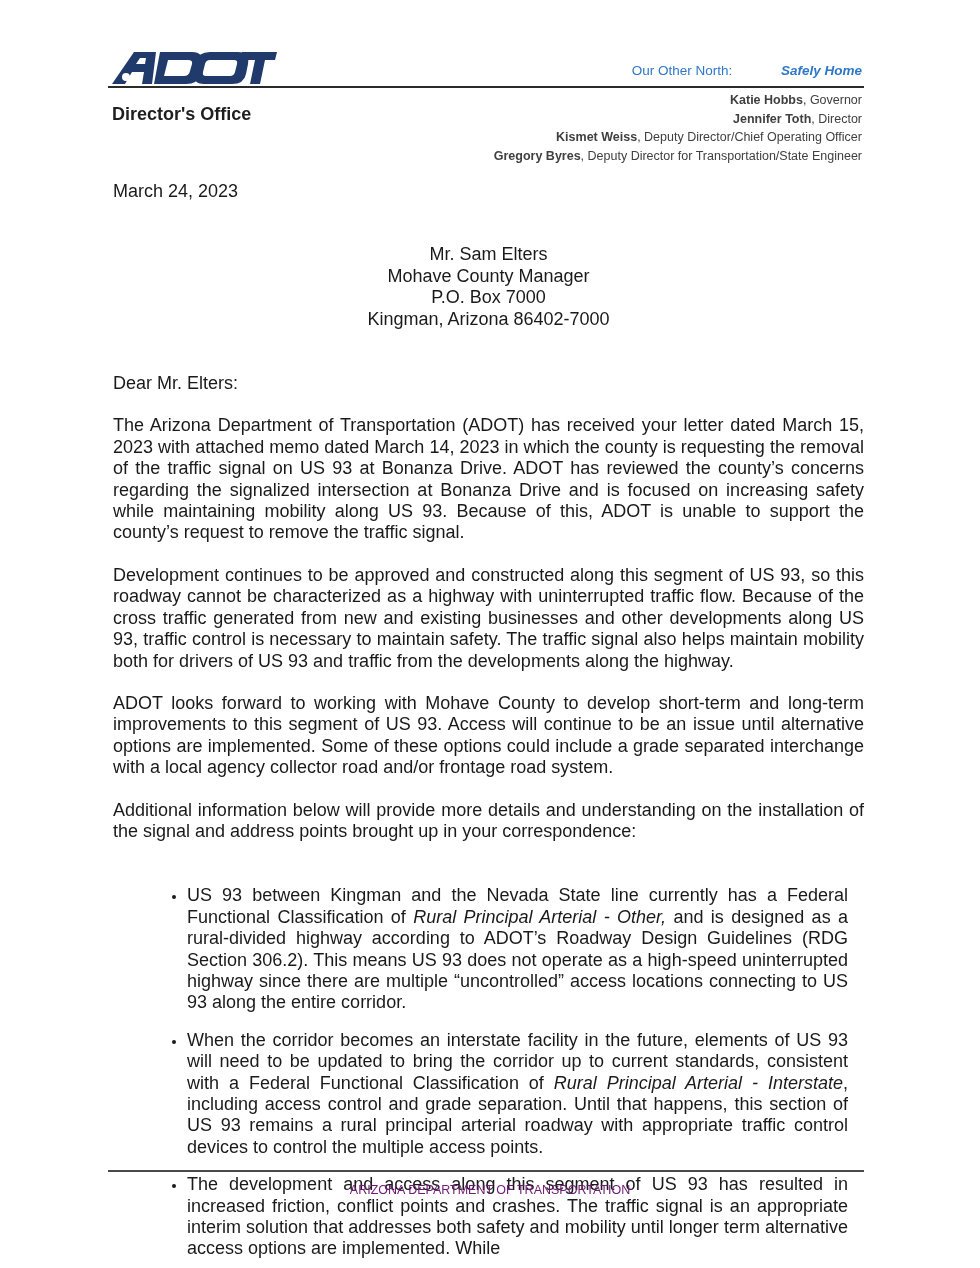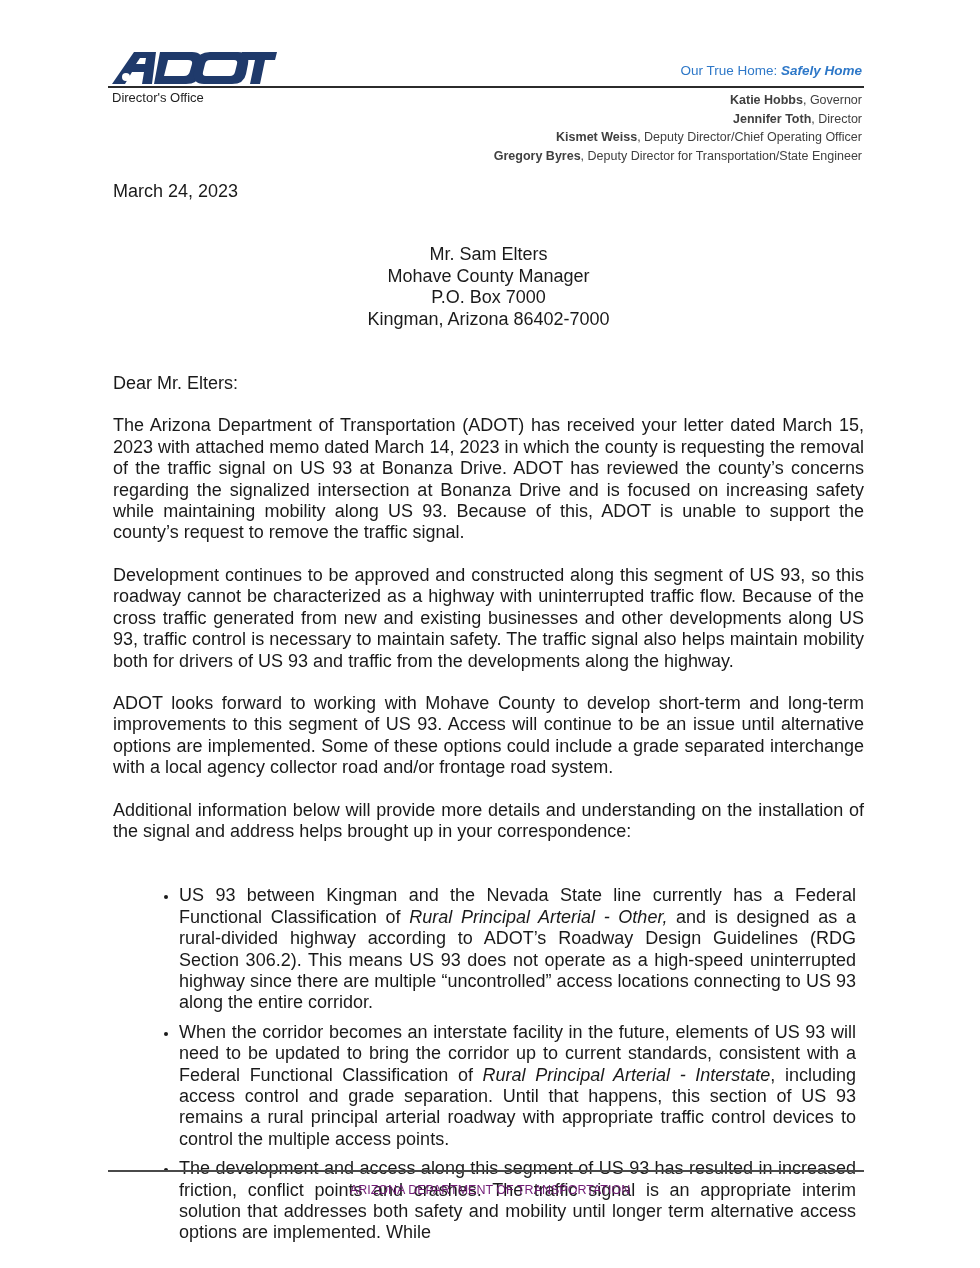--- a/index.html
+++ b/index.html
@@ -1,32 +1,32 @@
 <!DOCTYPE html>
 <html><head>
 <meta charset="utf-8">
 <style>
   html, body { margin: 0; padding: 0; background: #ffffff; }
   body { width: 980px; height: 1268px; position: relative; overflow: hidden;
          font-family: "Liberation Sans", "DejaVu Sans", sans-serif; color: #1a1a1a; }
   .logo { position: absolute; left: 112px; top: 50px; width: 165px; height: 36px; }
   .tagline { position: absolute; right: 118px; top: 63px; font-size: 13.5px; color: #2e78c8; }
-  .tagline em { font-weight: bold; }
+  .tagline em { font-weight: bold; margin-left: 45px; }
   .header-rule { position: absolute; left: 108px; right: 116px; top: 86px; height: 2px; background: #2b2b2b; }
-  .office { position: absolute; left: 112px; top: 90px; font-size: 13px; font-weight: normal; color: #1e1e1e; }
+  .office { position: absolute; left: 112px; top: 104px; font-size: 18px; font-weight: bold; color: #1e1e1e; }
   .officials { position: absolute; right: 118px; top: 91px; text-align: right; font-size: 12.5px; line-height: 18.6px; color: #404040; }
   .officials b { font-weight: bold; }
   .letter { position: absolute; left: 113px; right: 116px; top: 181px; font-size: 18px; line-height: 21.4px; }
   .letter p { margin: 0; text-align: justify; }
   .date { margin-bottom: 42px !important; }
   .addr p { text-align: center; }
   .salutation { margin-top: 43px !important; margin-bottom: 21px !important; }
   .para { margin-bottom: 21px !important; }
   ul.bullets { margin: 43px 0 0 0; padding: 0 0 0 58px; }
-  ul.bullets li { text-align: justify; margin: 8px; padding-left: 0; }
+  ul.bullets li { text-align: justify; margin: 16px; padding-left: 0; }
   ul.bullets li::marker { font-size: 14px; }
   .footer-rule { position: absolute; left: 108px; right: 116px; top: 1170px; height: 2px; background: #4a4a4a; }
   .footer { position: absolute; left: 0; right: 0; top: 1180px; text-align: center; font-size: 12.5px; line-height: 21px; color: #701a75; }
 </style>
 </head>
 <body>
 
 <svg class="logo" viewBox="0 0 165 36" xmlns="http://www.w3.org/2000/svg">
   <g fill="#1f3a6b">
 
@@ -36,21 +36,21 @@
 
     <path d="M48,2 H80 Q92,2 90,14 L88,24 Q86,34 74,34 H42 Z M56,10 L52,26 H72 Q77,26 78,21 L80,14 Q81,10 76,10 Z"></path>
 
     <path d="M98,2 H126 Q138,2 136,14 L134,24 Q132,34 120,34 H92 Q80,34 82,22 L84,12 Q86,2 98,2 Z M98,10 Q94,10 93,14 L91,22 Q90,26 94,26 H118 Q122,26 123,22 L125,14 Q126,10 122,10 Z"></path>
 
     <polygon points="130,2 165,2 163,10 153,10 148,34 138,34 143,10 128,10"></polygon>
   </g>
 </svg>
 
 <div class="tagline">
-  <span>Our True Home: </span><em>Safely Home</em>
+  <span>Our Other North: </span><em>Safely Home</em>
 </div>
 
 <div class="header-rule"></div>
 
 <div class="office">Director's Office</div>
 
 <div class="officials">
   <div><b>Katie Hobbs</b><span>, Governor</span></div>
   <div><b>Jennifer Toth</b><span>, Director</span></div>
   <div><b>Kismet Weiss</b><span>, Deputy Director/Chief Operating Officer</span></div>
@@ -62,21 +62,21 @@
   <div class="addr">
     <p>Mr. Sam Elters</p>
     <p>Mohave County Manager</p>
     <p>P.O. Box 7000</p>
     <p>Kingman, Arizona 86402-7000</p>
   </div>
   <p class="salutation">Dear Mr. Elters:</p>
   <p class="para">The Arizona Department of Transportation (ADOT) has received your letter dated March 15, 2023 with attached memo dated March 14, 2023 in which the county is requesting the removal of the traffic signal on US 93 at Bonanza Drive. ADOT has reviewed the county’s concerns regarding the signalized intersection at Bonanza Drive and is focused on increasing safety while maintaining mobility along US 93. Because of this, ADOT is unable to support the county’s request to remove the traffic signal.</p>
   <p class="para">Development continues to be approved and constructed along this segment of US 93, so this roadway cannot be characterized as a highway with uninterrupted traffic flow. Because of the cross traffic generated from new and existing businesses and other developments along US 93, traffic control is necessary to maintain safety. The traffic signal also helps maintain mobility both for drivers of US 93 and traffic from the developments along the highway.</p>
   <p class="para">ADOT looks forward to working with Mohave County to develop short-term and long-term improvements to this segment of US 93. Access will continue to be an issue until alternative options are implemented. Some of these options could include a grade separated interchange with a local agency collector road and/or frontage road system.</p>
-  <p>Additional information below will provide more details and understanding on the installation of the signal and address helps brought up in your correspondence:</p>
+  <p>Additional information below will provide more details and understanding on the installation of the signal and address points brought up in your correspondence:</p>
   <ul class="bullets">
     <li><span>US 93 between Kingman and the Nevada State line currently has a Federal Functional Classification of </span><em>Rural Principal Arterial - Other,</em><span> and is designed as a rural-divided highway according to ADOT’s Roadway Design Guidelines (RDG Section 306.2). This means US 93 does not operate as a high-speed uninterrupted highway since there are multiple “uncontrolled” access locations connecting to US 93 along the entire corridor.</span></li>
     <li><span>When the corridor becomes an interstate facility in the future, elements of US 93 will need to be updated to bring the corridor up to current standards, consistent with a Federal Functional Classification of </span><em>Rural Principal Arterial - Interstate</em><span>, including access control and grade separation. Until that happens, this section of US 93 remains a rural principal arterial roadway with appropriate traffic control devices to control the multiple access points.</span></li>
     <li><span>The development and access along this segment of US 93 has resulted in increased friction, conflict points and crashes. The traffic signal is an appropriate interim solution that addresses both safety and mobility until longer term alternative access options are implemented. While</span><em></em><span></span></li>
   </ul>
 </div>
 
 <div class="footer-rule"></div>
 <div class="footer">
   <div>ARIZONA DEPARTMENT OF TRANSPORTATION</div>

